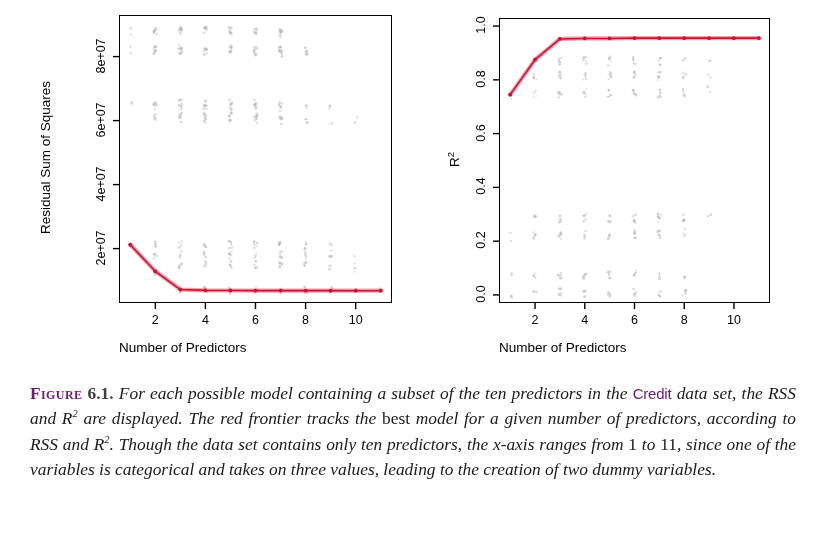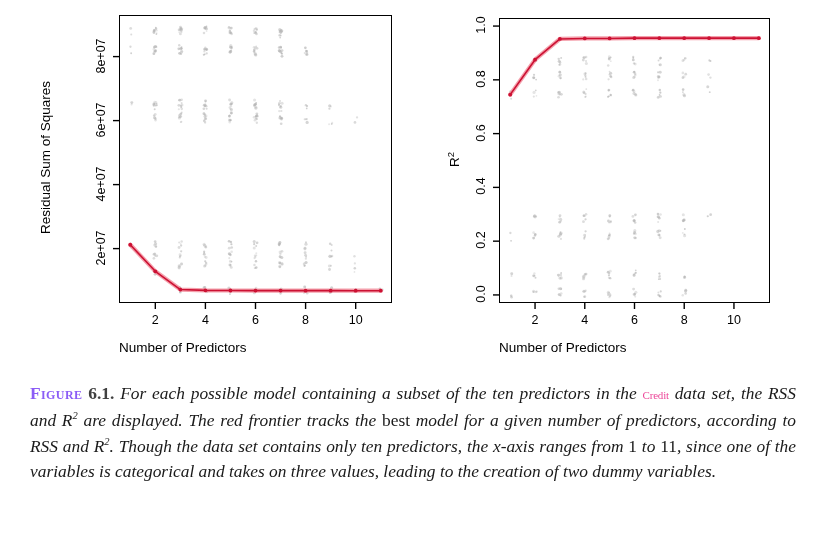--- a/index.html
+++ b/index.html
@@ -81,32 +81,32 @@
     color: #1a1a1a;
     font-style: italic;
     text-align: justify;
     text-justify: inter-word;
   }
   #caption .fig-label {
     font-style: normal;
     font-weight: bold;
     font-variant: small-caps;
     letter-spacing: 0.4px;
-    color: #8b5cf6;
+    color: #701a75;
   }
   #caption .fig-num {
     font-style: normal;
     font-weight: bold;
     color: #404040;
   }
   #caption .mono-term {
-    font-family: Liberation Serif, serif;
+    font-family: Liberation Sans, sans-serif;
     font-style: normal;
-    font-size: 11px;
-    color: #ec4899;
+    font-size: 15px;
+    color: #701a75;
     letter-spacing: -0.2px;
   }
   #caption .upright { font-style: normal; }
   #caption sup { font-size: 10.5px; vertical-align: super; line-height: 0; }
 </style>
 </head>
 <body>
 
 <div id="figure-area">
 

